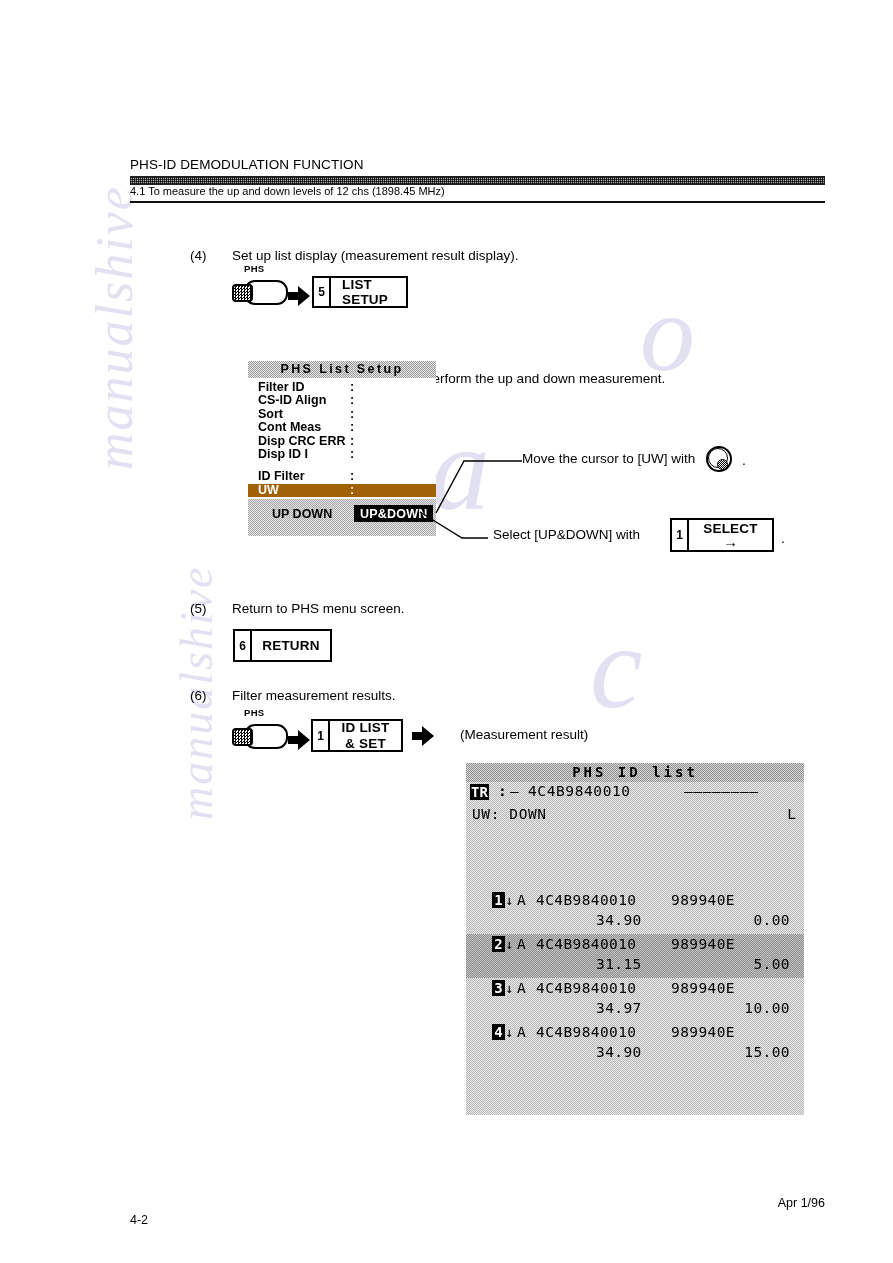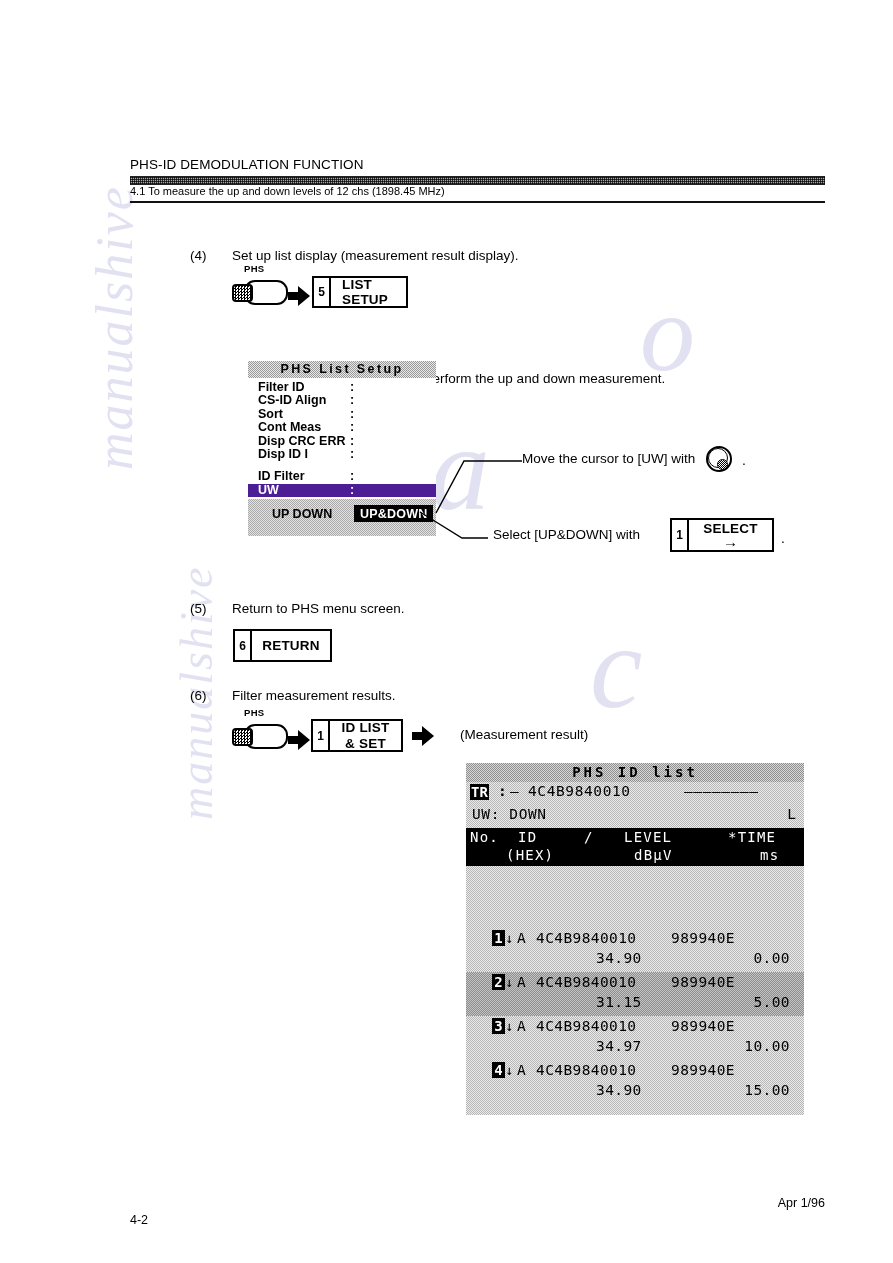--- a/index.html
+++ b/index.html
@@ -102,21 +102,21 @@
       repeating-conic-gradient(#9a9a9a 0 25%, #e8e8e8 0 50%) 0 0/2px 2px;
   }
   .setup-body { background:#fff; padding:3px 0 2px 0; }
   .srow {
     display:flex; font-size:12.5px; font-weight:bold;
     line-height:13.4px; padding-left:10px;
   }
   .srow .k { width:92px; }
   .srow .c { width:10px; }
   .setup-gap { height:9px; background:#fff; }
-  .srow.hl { background:#4c1d95; color:#fff; }
+  .srow.hl { background:#a16207; color:#fff; }
   .setup-lower {
     background:
       repeating-conic-gradient(#a8a8a8 0 25%, #e4e4e4 0 50%) 0 0/2px 2px;
     padding:6px 0 14px 0;
   }
   .updown-row { display:flex; align-items:center; padding-left:24px; }
   .updown-row .k { font-size:12.5px; font-weight:bold; width:82px; }
   .updown-val {
     background:#000; color:#fff; font-size:12.5px; font-weight:bold;
     padding:1.5px 6px; letter-spacing:.2px;
@@ -347,34 +347,20 @@
         <span class="tr-ci">–</span>
         <span class="tr-cs">4C4B9840010</span>
         <span class="tr-ps">––––––––</span>
       </div>
 
       <div class="uw-line">
         <span class="a">UW: DOWN</span>
         <span class="b">L</span>
       </div>
 
-      <div class="lcd-hdr">
-        <div class="h">
-          <span style="left:4px;">No.</span>
-          <span style="left:52px;">ID</span>
-          <span style="left:118px;">/</span>
-          <span style="left:158px;">LEVEL</span>
-          <span style="left:262px;">*TIME</span>
-        </div>
-        <div class="h" style="height:17px;">
-          <span style="left:40px;">(HEX)</span>
-          <span style="left:168px;">dBµV</span>
-          <span style="left:294px;">ms</span>
-        </div>
-      </div>
 
       <div class="lcd-blank"></div>
 
       <div class="rec">
         <span class="no">1</span>
         <span class="dn">↓</span>
         <span class="sl">A</span>
         <span class="id">4C4B9840010</span>
         <span class="id2">989940E</span>
         <span class="lv">34.90</span>

